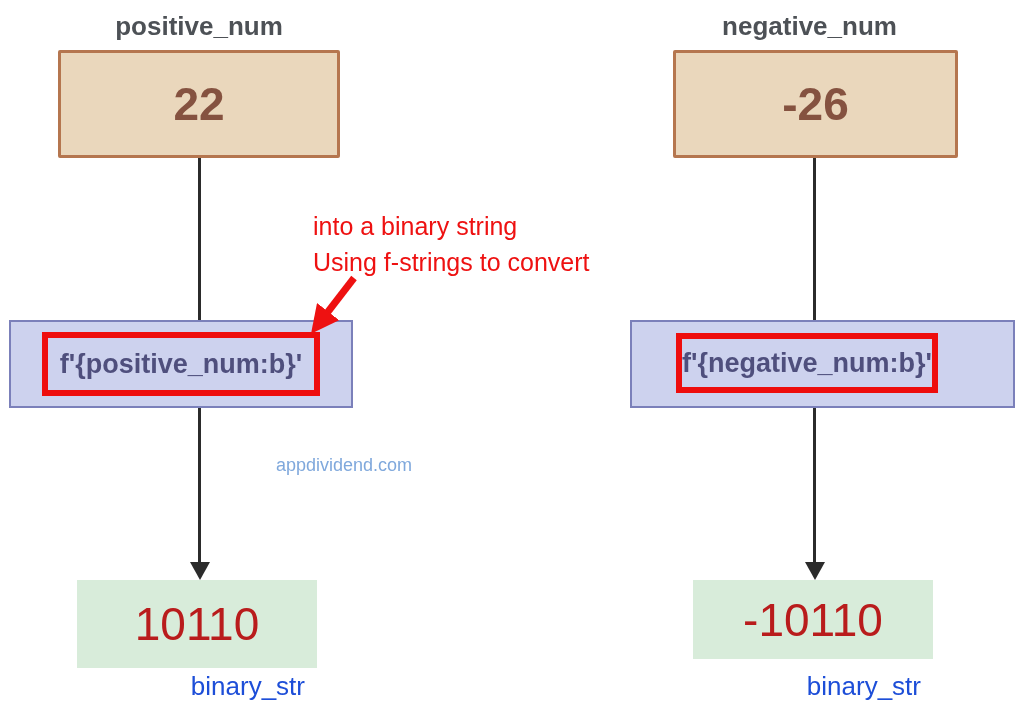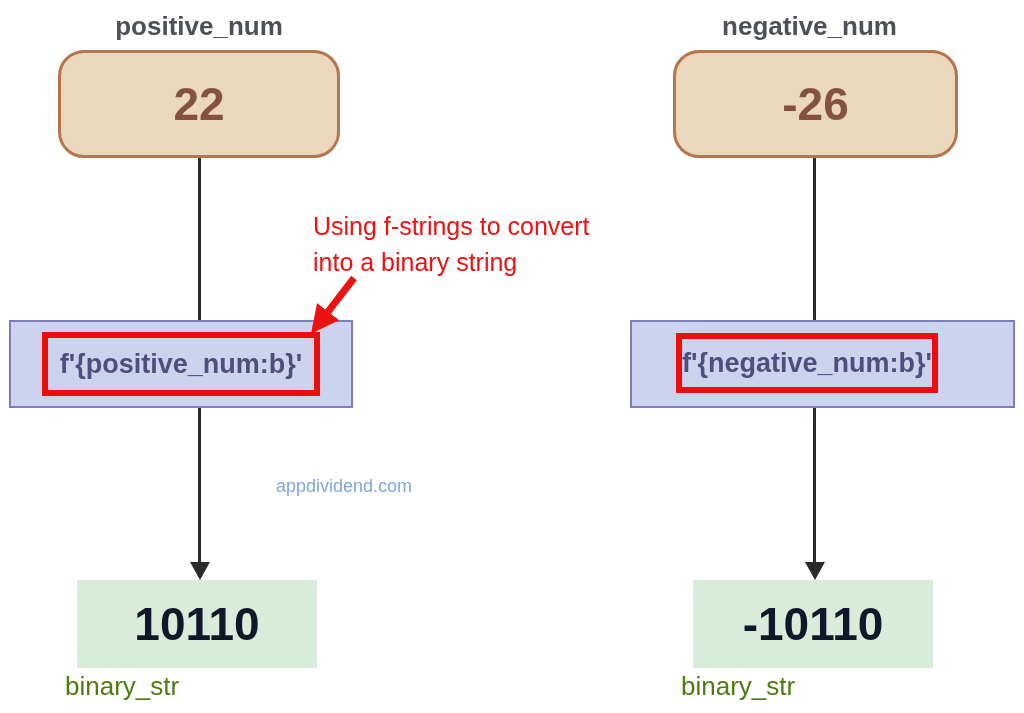--- a/index.html
+++ b/index.html
@@ -17,21 +17,21 @@
     font-size: 26px;
     font-weight: 600;
     color: #4d5156;
     text-align: center;
     height: 32px;
     line-height: 32px;
   }
   .value-node {
     background: #ead7bc;
     border: 3px solid #b5764f;
-    border-radius: 26px;
+    border-radius: 2px;
     display: flex;
     align-items: center;
     justify-content: center;
     font-size: 46px;
     font-weight: 600;
     color: #855240;
     box-sizing: border-box;
   }
   .code-node {
     background: #cdd2ee;
@@ -48,27 +48,27 @@
     font-weight: 600;
     color: #4f4f7d;
     background: transparent;
   }
   .result-node {
     background: #d8ecda;
     display: flex;
     align-items: center;
     justify-content: center;
     font-size: 46px;
-    font-weight: 700;
-    color: #0f172a;
+    font-weight: 400;
+    color: #b91c1c;
   }
   .result-label {
     font-size: 26px;
-    color: #4d7c0f;
-    text-align: left;
+    color: #1d4ed8;
+    text-align: right;
     height: 32px;
     line-height: 32px;
   }
   .vline {
     width: 3px;
     background: #2b2b2b;
   }
   .arrowhead-down {
     width: 0;
     height: 0;
@@ -127,35 +127,35 @@
 
   <div class="abs code-node" style="left:630px; top:320px; width:385px; height:88px;"></div>
 
   <div class="abs code-highlight" style="left:676px; top:333px; width:262px; height:60px;">
     <span>f'{negative_num:b}'</span>
   </div>
 
   <div class="abs vline" style="left:813px; top:408px; height:156px;"></div>
   <div class="abs arrowhead-down" style="left:805px; top:562px;"></div>
 
-  <div class="abs result-node" style="left:693px; top:580px; width:240px; height:88px;">
+  <div class="abs result-node" style="left:693px; top:580px; width:240px; height:79px;">
     <span>-10110</span>
   </div>
 
   <div class="abs result-label" style="left:681px; top:670px; width:240px;">binary_str</div>
 
   <div class="abs annotation" style="left:313px; top:208px;">
+    <div>into a binary string</div>
     <div>Using f-strings to convert</div>
-    <div>into a binary string</div>
   </div>
 
   <svg class="abs" style="left:293px; top:270px;" width="80" height="76">
     <defs>
       <marker id="redhead" markerWidth="4" markerHeight="4" refX="2.6" refY="2" orient="auto">
         <path d="M0,0 L4,2 L0,4 Z" fill="#ee1111"></path>
       </marker>
     </defs>
     <line x1="61" y1="8" x2="24" y2="56" stroke="#ee1111" stroke-width="7" marker-end="url(#redhead)"></line>
   </svg>
 
-  <div class="abs watermark" style="left:276px; top:476px;">appdividend.com</div>
+  <div class="abs watermark" style="left:276px; top:455px;">appdividend.com</div>
 
 </div>
 
 </body></html>

